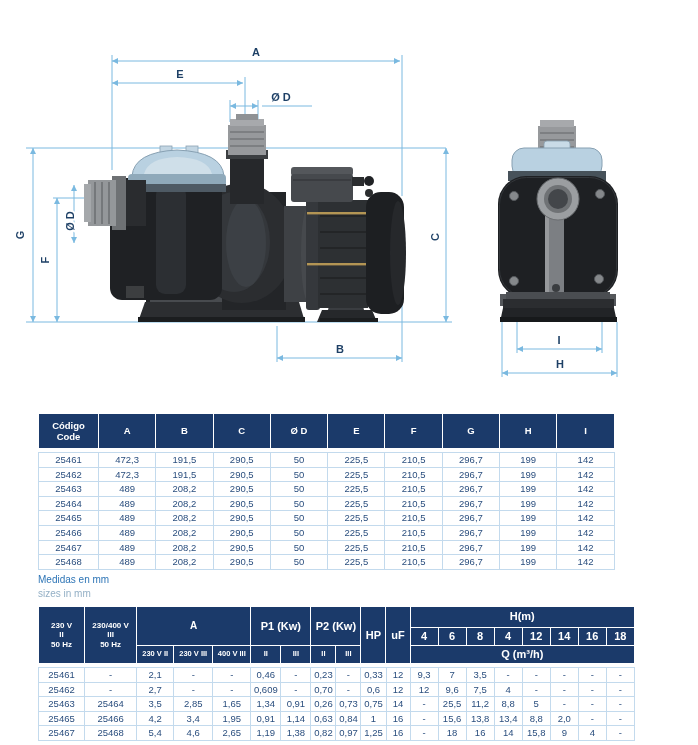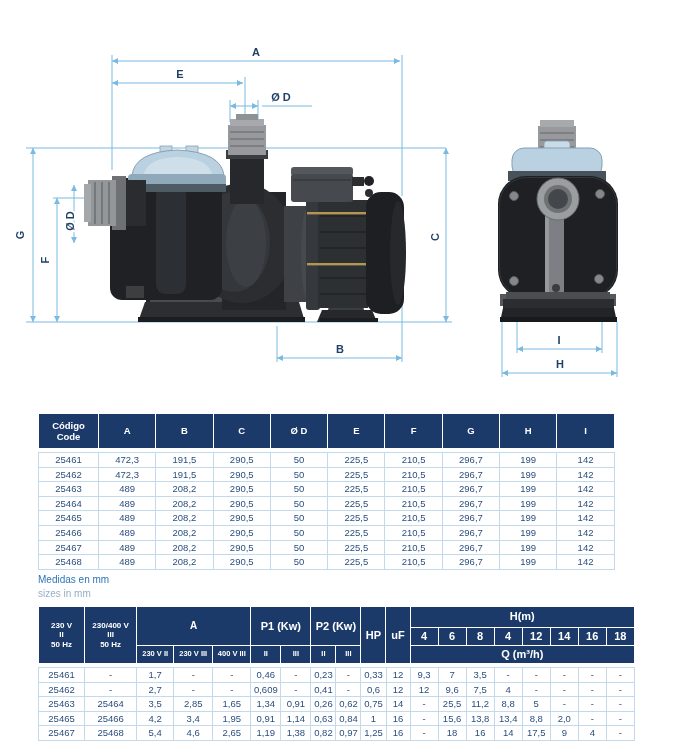--- a/index.html
+++ b/index.html
@@ -442,21 +442,21 @@
           <col style="width:28px">
           <col style="width:28px">
         <col style="width:28px">
           <col style="width:28px">
           <col style="width:28px">
       </colgroup>
       <tbody>
           <tr>
             <td>25461</td>
             <td>-</td>
-            <td>1,7</td>
+            <td>2,1</td>
             <td>-</td>
             <td>-</td>
             <td>0,46</td>
             <td>-</td>
             <td>0,23</td>
             <td>-</td>
             <td>0,33</td>
             <td>12</td>
             <td>9,3</td>
             <td>7</td>
@@ -468,21 +468,21 @@
             <td>-</td>
           </tr>
           <tr>
             <td>25462</td>
             <td>-</td>
             <td>2,7</td>
             <td>-</td>
             <td>-</td>
             <td>0,609</td>
             <td>-</td>
-            <td>0,41</td>
+            <td>0,70</td>
             <td>-</td>
             <td>0,6</td>
             <td>12</td>
             <td>12</td>
             <td>9,6</td>
             <td>7,5</td>
             <td>4</td>
             <td>-</td>
             <td>-</td>
             <td>-</td>
@@ -490,21 +490,21 @@
           </tr>
           <tr>
             <td>25463</td>
             <td>25464</td>
             <td>3,5</td>
             <td>2,85</td>
             <td>1,65</td>
             <td>1,34</td>
             <td>0,91</td>
             <td>0,26</td>
-            <td>0,62</td>
+            <td>0,73</td>
             <td>0,75</td>
             <td>14</td>
             <td>-</td>
             <td>25,5</td>
             <td>11,2</td>
             <td>8,8</td>
             <td>5</td>
             <td>-</td>
             <td>-</td>
             <td>-</td>
@@ -539,21 +539,21 @@
             <td>1,19</td>
             <td>1,38</td>
             <td>0,82</td>
             <td>0,97</td>
             <td>1,25</td>
             <td>16</td>
             <td>-</td>
             <td>18</td>
             <td>16</td>
             <td>14</td>
-            <td>17,5</td>
+            <td>15,8</td>
             <td>9</td>
             <td>4</td>
             <td>-</td>
           </tr>
         </tbody>
     </table>
   </div>
 
 </div>
 

